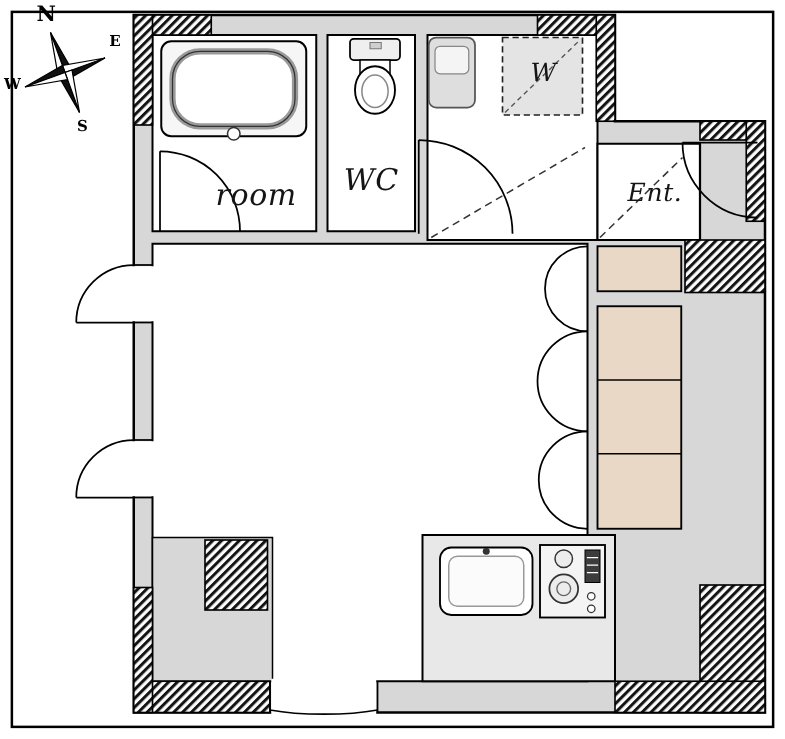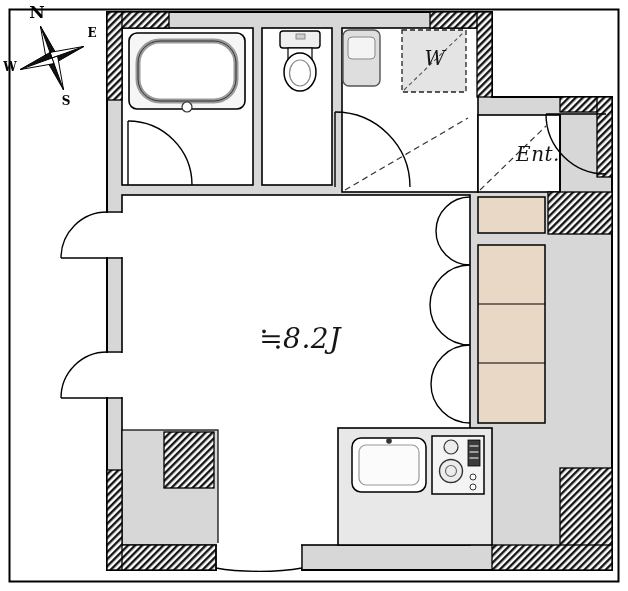--- a/index.html
+++ b/index.html
@@ -161,17 +161,18 @@
       <polygon points="20,69.6 50,52.4 52,58" fill="#111"></polygon>
       <polygon points="20,69.6 54,63.6 52,58" fill="#fff"></polygon>
     </g>
   </svg>
 
   <div class="cmp" style="left:26px;top:2px;width:22px;font-size:17px">N</div>
   <div class="cmp" style="left:84px;top:26px;width:16px;font-size:12px">E</div>
   <div class="cmp" style="left:58px;top:94px;width:16px;font-size:12px">S</div>
   <div class="cmp" style="left:2px;top:60px;width:16px;font-size:12px">W</div>
 
+  <div class="lbl" style="left:160px;top:144px;width:90px;font-size:24px">room</div>
+  <div class="lbl" style="left:262px;top:132px;width:70px;font-size:24px">WC</div>
   <div class="lbl" style="left:415px;top:48px;width:40px;font-size:20px">W</div>
-  <div class="lbl" style="left:506px;top:144px;width:64px;font-size:20px">Ent.</div>
-  <div class="lbl" style="left:200px;top:324px;width:200px;font-size:28px">≒8.2J</div>
+  <div class="lbl" style="left:492px;top:144px;width:64px;font-size:20px">Ent.</div>
 
 </div>
 
 </body></html>

